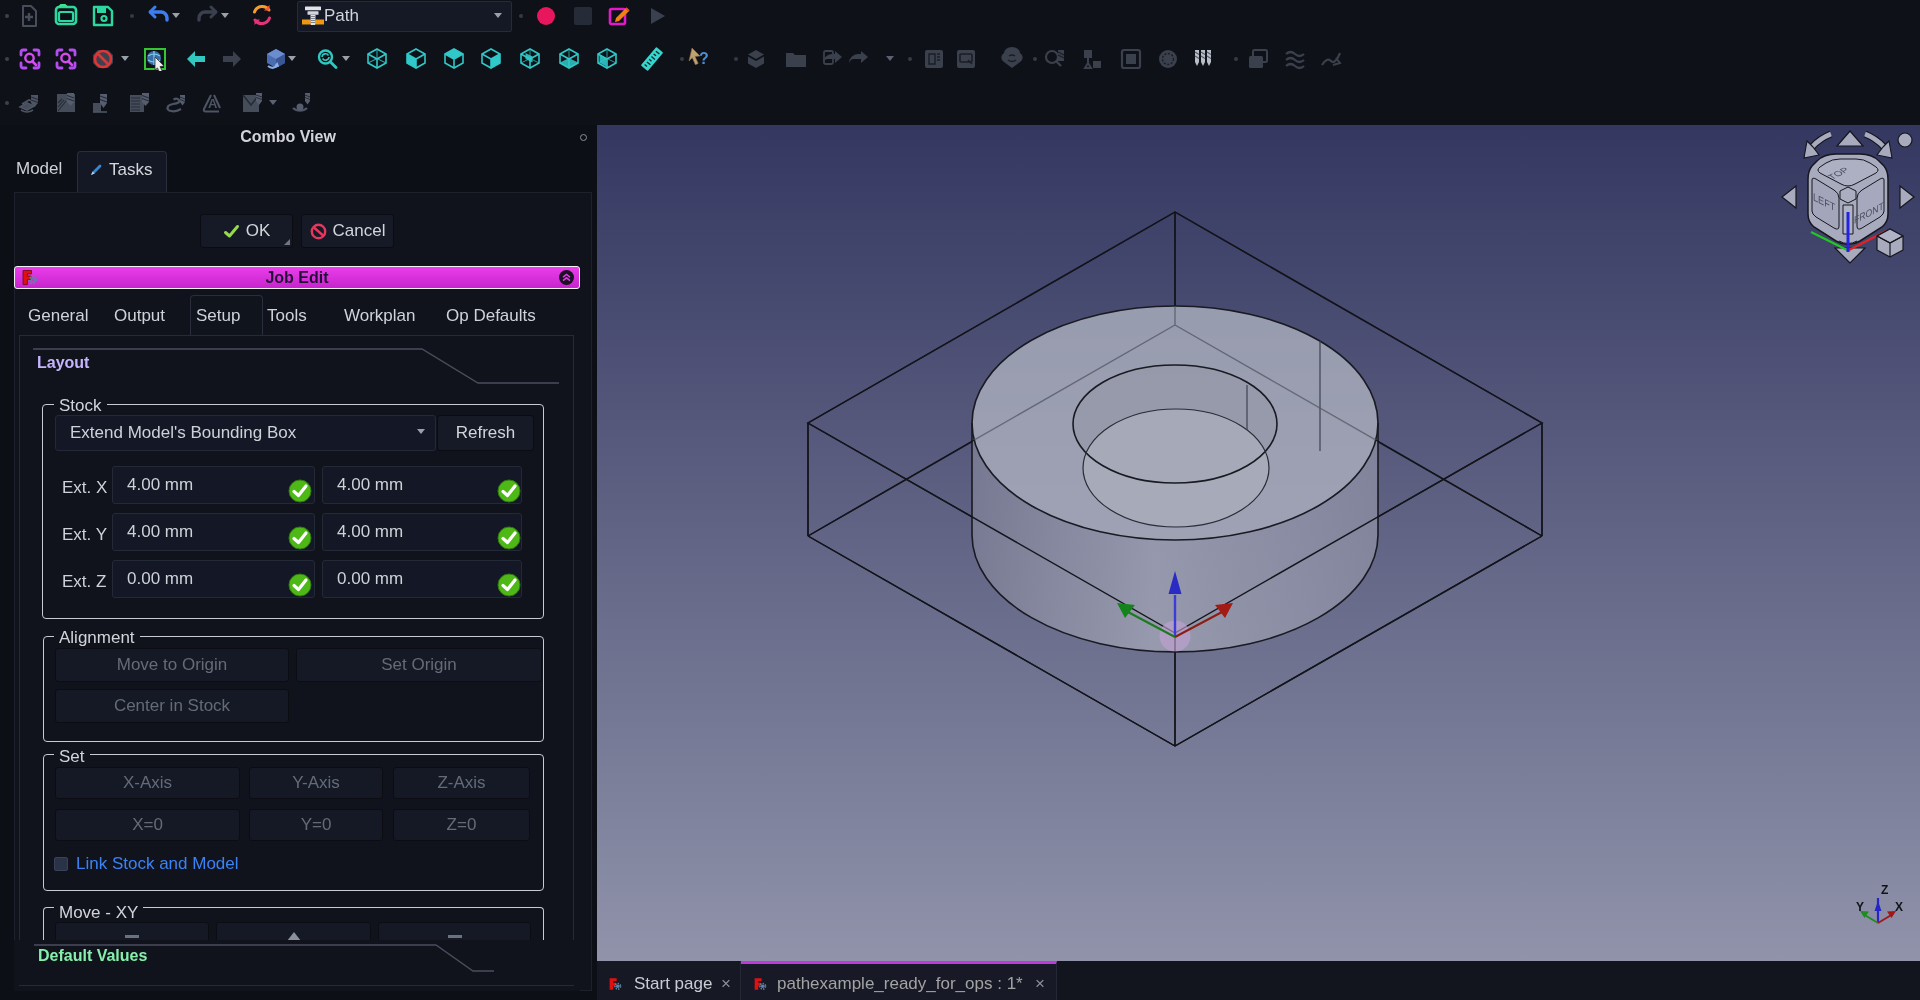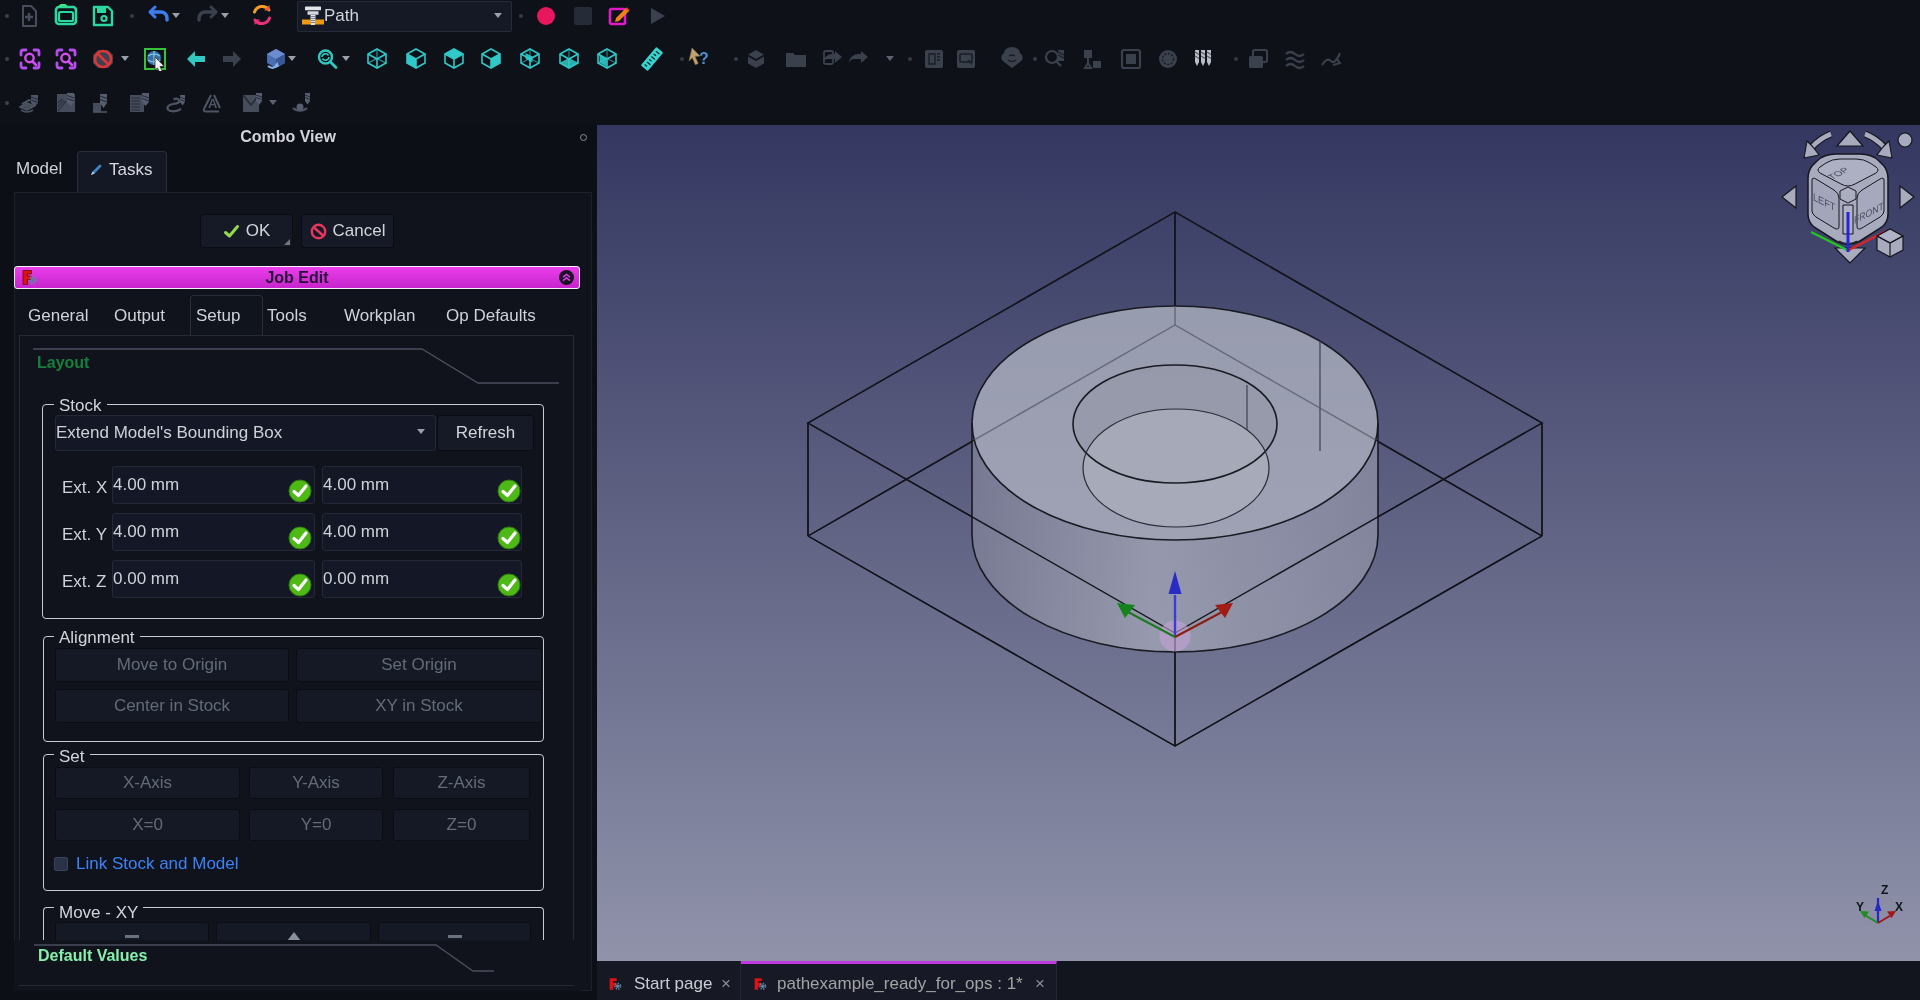--- a/index.html
+++ b/index.html
@@ -3,21 +3,21 @@
 *{margin:0;padding:0;box-sizing:border-box}
 html,body{width:1920px;height:1000px;overflow:hidden;background:#0e1118;font-family:"Liberation Sans",sans-serif;color:#d2d4da;font-size:17px}
 .abs{position:absolute}
 .i{position:absolute;width:24px;height:24px}
 .hdot{position:absolute;width:4px;height:4px;border-radius:2px;background:#3c414d}
 .dd{position:absolute;width:0;height:0;border-left:4px solid transparent;border-right:4px solid transparent;border-top:5px solid #9aa0ab}
 .btn{position:absolute;background:#161a26;border:1px solid #0a0c12;border-radius:3px;display:flex;align-items:center;justify-content:center;color:#d2d4da}
 .btn.dis{color:#646b78;background:#151926;border-color:#0b0d13}
 .grp{position:absolute;border:1px solid #c7cad2;border-radius:4px}
 .grplbl{position:absolute;background:#10131c;padding:0 5px;color:#d2d4da}
-.inp{position:absolute;background:#141826;border:1px solid #242938;border-radius:3px;color:#ced1d8;display:flex;align-items:center;padding-left:0}
+.inp{position:absolute;background:#141826;border:1px solid #242938;border-radius:3px;color:#ced1d8;display:flex;align-items:center;padding-left:14px}
 .tabtxt{position:absolute;color:#cfd2d8;text-align:left}
 </style></head>
 <body>
 
 <div class="abs" id="toolbars" style="left:0;top:0;width:1920px;height:153px;background:#0e1118">
 
 <div class="hdot" style="left:5px;top:14px"></div>
 <svg class="i" style="left:17px;top:4px" viewBox="0 0 24 24">
       <path d="M6 2 h8 l5 5 v15 H6 Z" fill="none" stroke="#474d5b" stroke-width="2" stroke-linejoin="round"></path>
       <path d="M12 9 v8 M8 13 h8" stroke="#474d5b" stroke-width="2.4"></path>
@@ -368,21 +368,21 @@
   <div class="tabtxt" style="left:196px;top:181px;width:60px">Setup</div>
   <div class="tabtxt" style="left:267px;top:181px;width:60px">Tools</div>
   <div class="tabtxt" style="left:344px;top:181px;width:80px">Workplan</div>
   <div class="tabtxt" style="left:446px;top:181px;width:96px">Op Defaults</div>
 
   <div class="abs" style="left:19px;top:210px;width:555px;height:606px;border:1px solid #262a37"></div>
 
   <svg class="abs" style="left:0;top:215px" width="597" height="50" viewBox="0 0 597 50">
       <path d="M33 9 H422 L478 43 H559" fill="none" stroke="#4a4e5c" stroke-width="1.3"></path>
     </svg>
-  <div class="abs" style="left:37px;top:229px;font-weight:bold;font-size:16px;color:#15803d">Layout</div>
+  <div class="abs" style="left:37px;top:229px;font-weight:bold;font-size:16px;color:#c4b5fd">Layout</div>
 
   <div class="grp" style="left:42px;top:279px;width:502px;height:215px"></div>
   <div class="grplbl" style="left:54px;top:271px">Stock</div>
   <div class="inp" style="left:55px;top:290px;width:381px;height:36px">Extend Model's Bounding Box
     <div class="dd" style="right:10px;top:13px"></div>
   </div>
   <div class="btn" style="left:437px;top:290px;width:97px;height:36px">Refresh</div>
 
   <div class="abs" style="left:62px;top:353px;color:#ced1d8">Ext. X</div>
   <div class="inp" style="left:112px;top:341px;width:203px;height:38px">4.00 mm</div>
@@ -423,21 +423,20 @@
       <circle cx="12" cy="12" r="11" fill="#4eb816"></circle>
       <circle cx="12" cy="12" r="11" fill="none" stroke="#2e7a0c" stroke-width="1"></circle>
       <path d="M6 12.5 L10.5 16.5 L18 7" fill="none" stroke="#fff" stroke-width="3.2" stroke-linecap="round" stroke-linejoin="round"></path>
     </svg>
 
   <div class="grp" style="left:43px;top:511px;width:501px;height:106px"></div>
   <div class="grplbl" style="left:54px;top:503px">Alignment</div>
   <div class="btn dis" style="left:55px;top:523px;width:234px;height:34px">Move to Origin</div>
   <div class="btn dis" style="left:55px;top:564px;width:234px;height:34px">Center in Stock</div>
   <div class="btn dis" style="left:296px;top:523px;width:246px;height:34px">Set Origin</div>
-  <div class="btn dis" style="left:296px;top:564px;width:246px;height:34px">XY in Stock</div>
 
   <div class="grp" style="left:43px;top:629px;width:501px;height:137px"></div>
   <div class="grplbl" style="left:54px;top:622px">Set</div>
   <div class="btn dis" style="left:55px;top:642px;width:185px;height:32px">X-Axis</div>
   <div class="btn dis" style="left:249px;top:642px;width:134px;height:32px">Y-Axis</div>
   <div class="btn dis" style="left:393px;top:642px;width:137px;height:32px">Z-Axis</div>
   <div class="btn dis" style="left:55px;top:684px;width:185px;height:32px">X=0</div>
   <div class="btn dis" style="left:249px;top:684px;width:134px;height:32px">Y=0</div>
   <div class="btn dis" style="left:393px;top:684px;width:137px;height:32px">Z=0</div>
   <div class="abs" style="left:54px;top:732px;width:14px;height:14px;background:#2a3247;border:1px solid #3a4258;border-radius:2px"></div>

